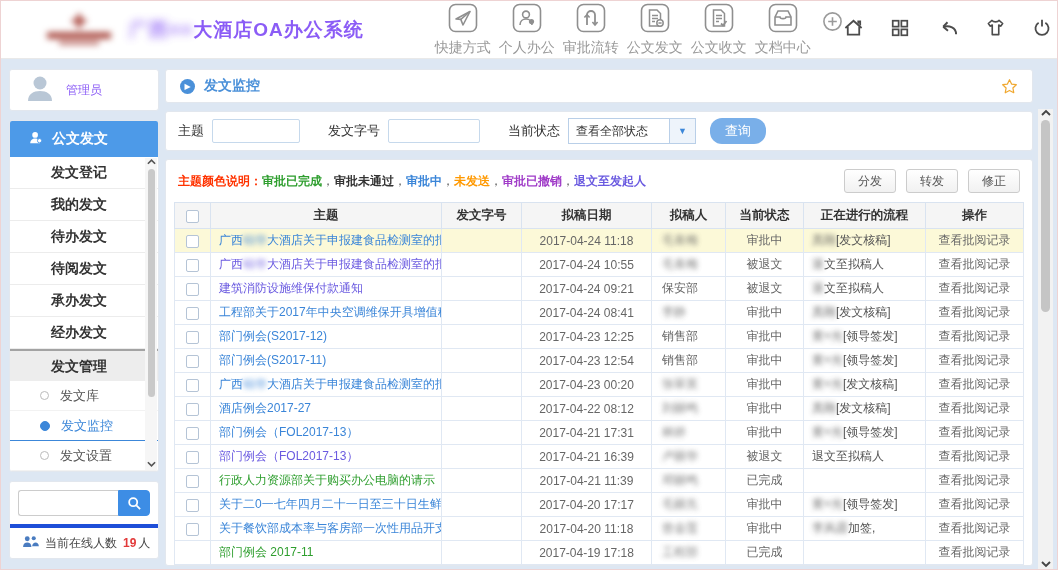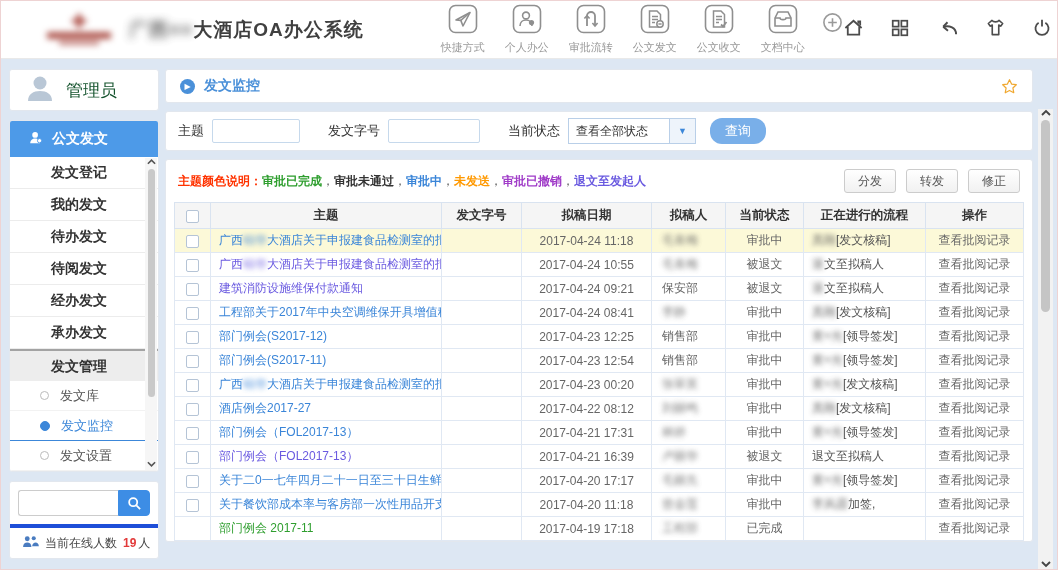--- a/index.html
+++ b/index.html
@@ -10,37 +10,37 @@
   
   .hdr{height:58px;background:#fff;border-bottom:1px solid #e9e9e9;display:flex;align-items:center}
   .logo-wrap{display:flex;align-items:center;padding-left:30px;flex:none}
   .emblem{width:96px;height:42px;display:flex;flex-direction:column;align-items:center;justify-content:center;filter:blur(3px);flex:none}
   .em-cross{width:14px;height:14px;position:relative;margin-bottom:2px}
   .em-cross:before,.em-cross:after{content:"";position:absolute;background:#a8443c}
   .em-cross:before{left:5px;top:0;width:4px;height:14px}
   .em-cross:after{left:0;top:5px;width:14px;height:4px}
   .em-bar{width:64px;height:7px;background:#b05850;margin-top:2px;border-radius:1px}
   .em-bar2{width:40px;height:4px;background:#c07a74;margin-top:2px}
-  .app-title{font-size:19px;font-weight:bold;color:#404040;letter-spacing:1px;white-space:nowrap;margin-left:2px}
+  .app-title{font-size:19px;font-weight:bold;color:#8b5cf6;letter-spacing:1px;white-space:nowrap;margin-left:2px}
   .app-title .redact{filter:blur(4px)}
 
   .toolbar{display:flex;align-items:flex-start;margin-left:72px;gap:10px}
   .tool{display:flex;flex-direction:column;align-items:center;width:54px;cursor:pointer}
-  .tool-label{font-size:11px;color:#999;margin-top:2px;white-space:nowrap}
+  .tool-label{font-size:14px;color:#999;margin-top:2px;white-space:nowrap}
   .plus-btn{margin-left:2px;margin-top:8px;cursor:pointer}
   .quick{margin-left:auto;display:flex;gap:26px;padding-right:36px;align-items:center}
   .qico{cursor:pointer}
 
   
   .body{display:flex;align-items:flex-start;padding:10px 0 0 8px;height:512px;position:relative}
   .card{background:#fff;border:1px solid #e2e7ee;border-radius:3px}
 
   aside{width:150px;flex:none;display:flex;flex-direction:column;gap:9px}
   .user-card{height:42px;display:flex;align-items:center;gap:10px;padding-left:14px}
-  .user-name{font-size:17px;color:#14532d}
+  .user-name{font-size:12px;color:#8b5cf6}
 
   .menu-card{position:relative;overflow:hidden}
   .module-hdr{height:36px;background:#4d9ae8;color:#fff;display:flex;align-items:center;gap:8px;padding-left:18px;font-size:14px;font-weight:bold;cursor:pointer}
   .menu-item{height:32px;line-height:31px;text-align:center;font-size:14px;font-weight:bold;color:#333;border-bottom:1px solid #ececec;cursor:pointer;padding-right:10px}
   .menu-section{height:32px;line-height:30px;text-align:center;font-weight:bold;background:#ededed;border-top:2px solid #a3a3a3;font-size:14px;color:#333;cursor:pointer;padding-right:10px}
   .sub-item{height:30px;display:flex;align-items:center;gap:11px;padding-left:30px;border-bottom:1px solid #f2f2f2;font-size:13px;color:#555;cursor:pointer}
   .sub-item.sel{color:#3c87d9;border-bottom:1px solid #3c87d9}
   .radio{width:9px;height:9px;border:1px solid #bbb;border-radius:50%;background:#fff;flex:none}
   .radio.on{background:#3c87d9;border-color:#3c87d9;width:10px;height:10px}
   .side-scroll{position:absolute;right:1px;top:37px;bottom:1px;width:12px;background:#f6f6f6;display:flex;flex-direction:column;align-items:center}
@@ -240,22 +240,22 @@
                 <circle cx="13" cy="12" r="2.4" stroke="#4d9ae8" stroke-width="1" fill="#fff"></circle>
               </svg>
           </span>
           <span>公文发文</span>
         </div>
         <div>
             <div class="menu-item">发文登记</div>
             <div class="menu-item">我的发文</div>
             <div class="menu-item">待办发文</div>
             <div class="menu-item">待阅发文</div>
+            <div class="menu-item">承办发文</div>
             <div class="menu-item">经办发文</div>
-            <div class="menu-item">承办发文</div>
           </div>
         <div class="menu-section">发文管理</div>
         <div>
             <div class="sub-item">
               <span class="radio"></span>
               <span class="sub-label">发文库</span>
             </div>
             <div class="sub-item sel">
               <span class="radio on"></span>
               <span class="sub-label">发文监控</span>
@@ -458,20 +458,30 @@
                 <td class="c-subj"><a class="subj" style="color: rgb(106, 90, 224);"><span>部门例会（FOL2017-13）</span></a></td>
                 <td class="c-doc"></td>
                 <td class="c-date">2017-04-21 16:39</td>
                 <td class="c-draft"><span class="redact">卢丽华</span></td>
                 <td class="c-status">被退文</td>
                 <td class="c-flow"><span>退文至拟稿人</span></td>
                 <td class="c-op"><span class="op-link">查看批阅记录</span></td>
               </tr>
               <tr>
                 <td class="c-check"><span class="cb"></span></td>
+                <td class="c-subj"><a class="subj" style="color: rgb(46, 158, 46);"><span>行政人力资源部关于购买办公电脑的请示</span></a></td>
+                <td class="c-doc"></td>
+                <td class="c-date">2017-04-21 11:39</td>
+                <td class="c-draft"><span class="redact">邓丽鸣</span></td>
+                <td class="c-status">已完成</td>
+                <td class="c-flow"></td>
+                <td class="c-op"><span class="op-link">查看批阅记录</span></td>
+              </tr>
+              <tr>
+                <td class="c-check"><span class="cb"></span></td>
                 <td class="c-subj"><a class="subj" style="color: rgb(58, 133, 216);"><span>关于二0一七年四月二十一日至三十日生鲜原料定价的报告</span></a></td>
                 <td class="c-doc"></td>
                 <td class="c-date">2017-04-20 17:17</td>
                 <td class="c-draft"><span class="redact">毛丽先</span></td>
                 <td class="c-status">审批中</td>
                 <td class="c-flow"><span class="redact">黄×光</span><span>[领导签发]</span></td>
                 <td class="c-op"><span class="op-link">查看批阅记录</span></td>
               </tr>
               <tr>
                 <td class="c-check"><span class="cb"></span></td>

